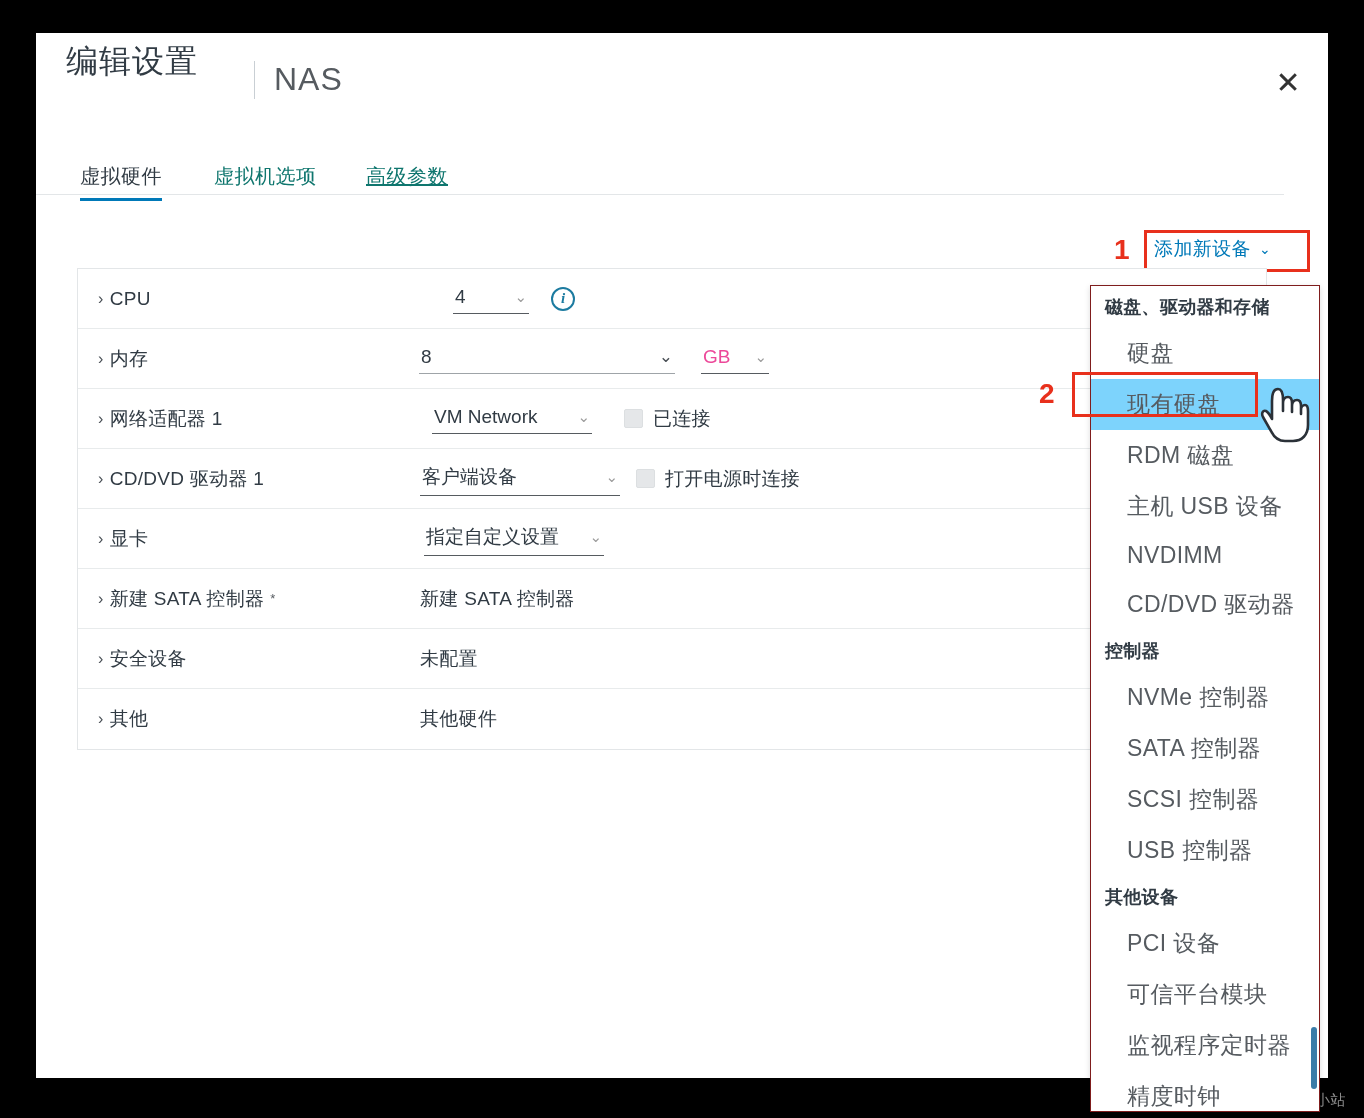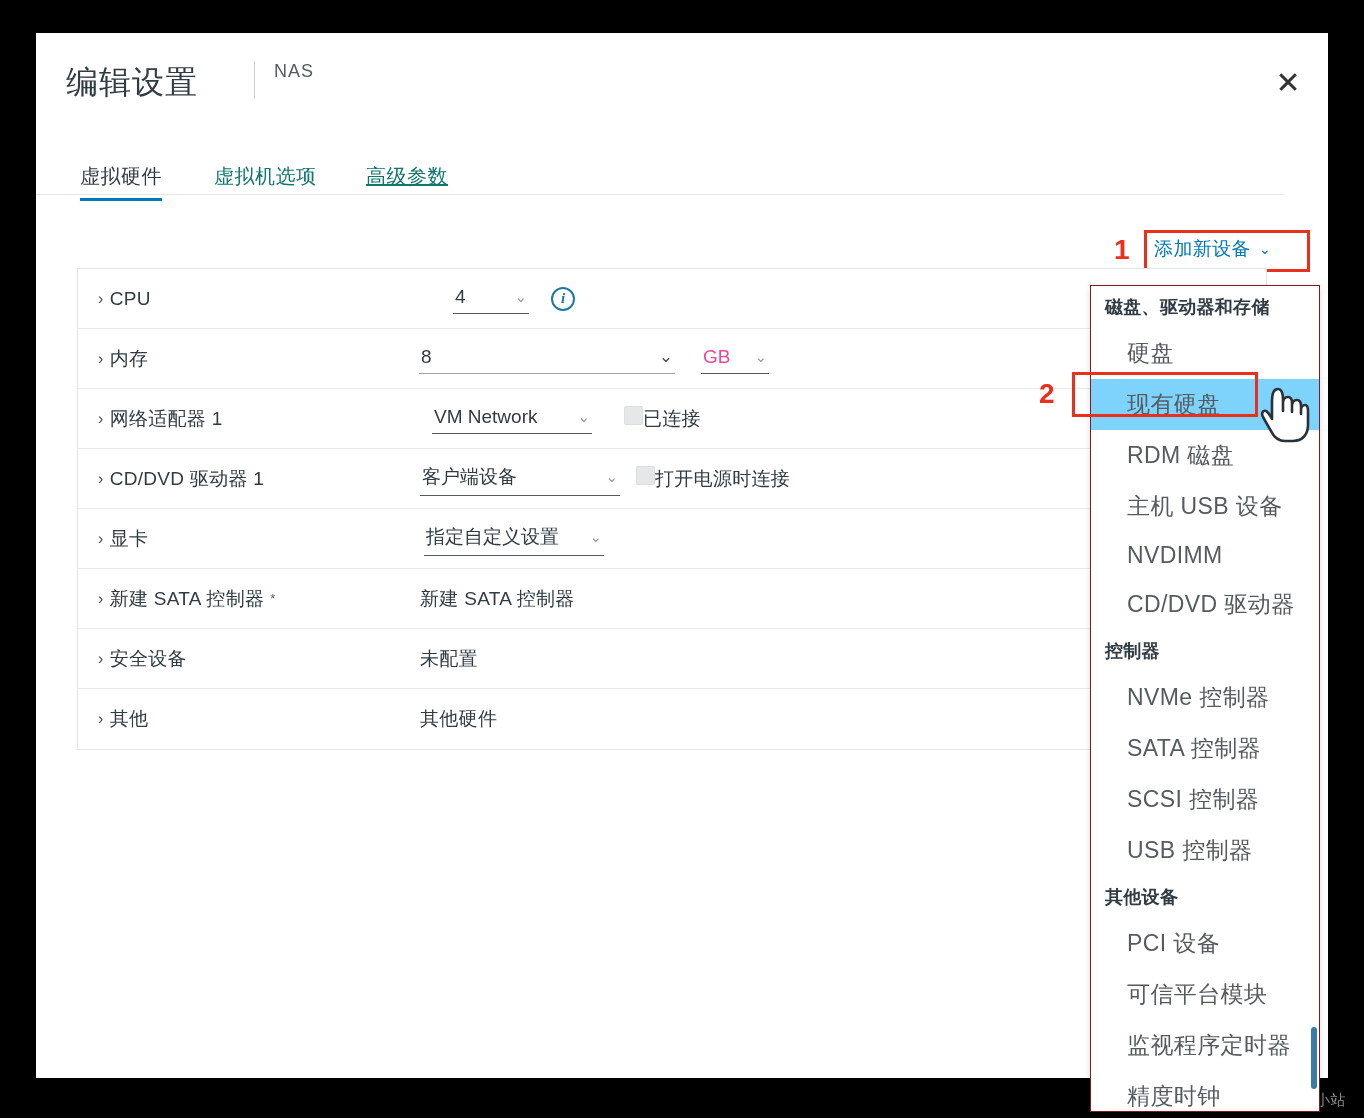--- a/index.html
+++ b/index.html
@@ -19,31 +19,31 @@
     background: #ffffff;
     overflow: visible;
   }
 
   
   .dlg-header {
     position: absolute; left: 0; top: 0;
     width: 100%; height: 95px;
   }
   .dlg-title {
-    position: absolute; left: 30px; top: 28px;
+    position: absolute; left: 30px; top: 7px;
     font-size: 32px; color: #313b44; font-weight: 400;
     letter-spacing: 1px;
   }
   .title-sep {
     position: absolute; left: 218px; top: 28px;
     width: 1px; height: 38px; background: #c9cfd4;
   }
   .dlg-subtitle {
     position: absolute; left: 238px; top: 28px;
-    font-size: 18px; color: #565b60; font-weight: 400;
+    font-size: 32px; color: #565b60; font-weight: 400;
     letter-spacing: 1px;
   }
   .close-btn {
     position: absolute; right: 22px; top: 32px;
     width: 36px; height: 36px;
     display: flex; align-items: center; justify-content: center;
     font-size: 30px; line-height: 1; color: #333; cursor: pointer;
     font-weight: 300;
   }
 
@@ -148,21 +148,21 @@
 
   .info-icon {
     width: 24px; height: 24px; border-radius: 50%;
     border: 2px solid #1c7ba0;
     display: flex; align-items: center; justify-content: center;
     font-size: 15px; color: #1c7ba0; font-style: italic;
     font-family: "Liberation Serif", serif; font-weight: 700;
     cursor: pointer;
   }
 
-  .chk-wrap { display: flex; align-items: flex-start; }
+  .chk-wrap { display: flex; align-items: center; gap: 10px; }
   .chk {
     width: 19px; height: 19px;
     background: #e5e7e9;
     border: 1px solid #dcdfe1; border-radius: 2px;
     cursor: pointer;
   }
   .chk-lbl { font-size: 19px; color: #313b44; letter-spacing: 0.3px; }
 
   .plain-val { font-size: 19px; color: #313b44; letter-spacing: 0.3px; }
 

